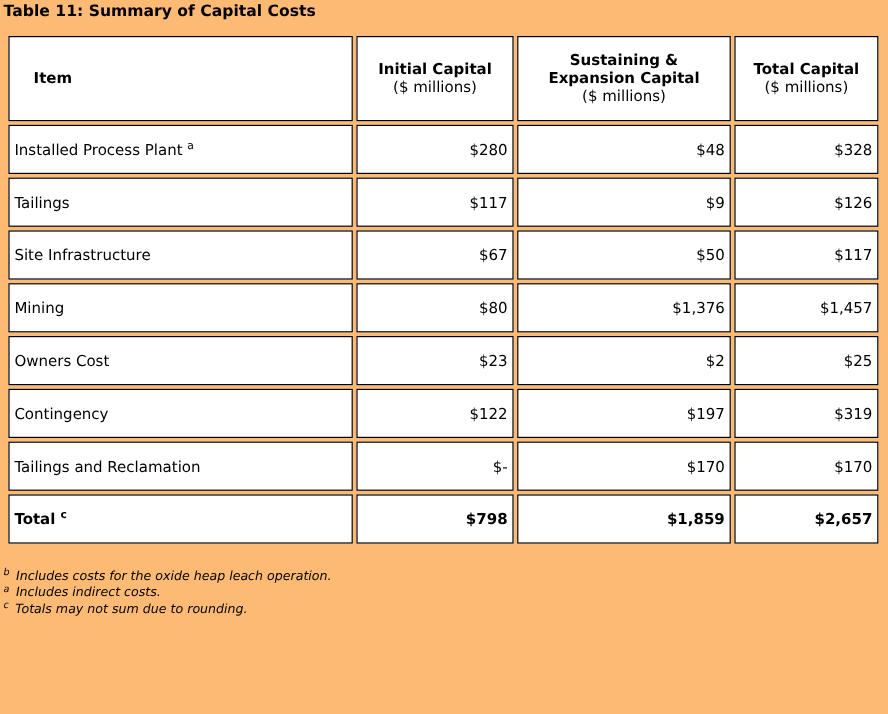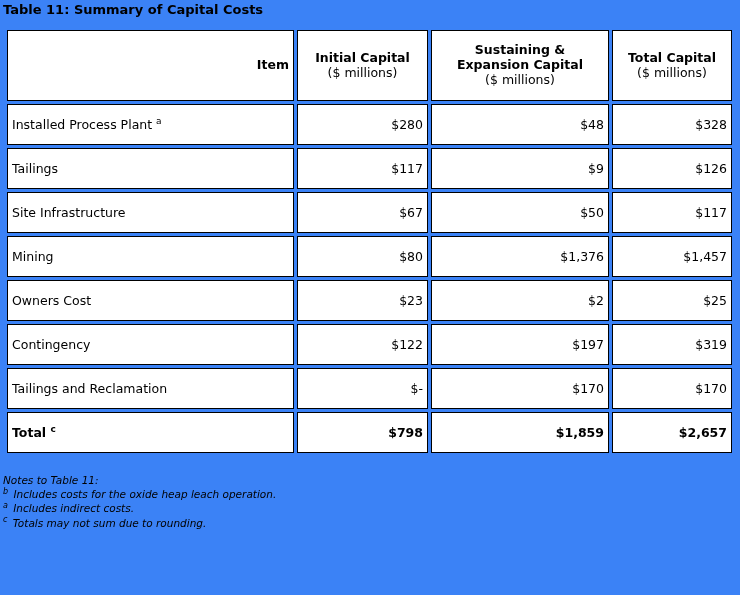--- a/index.html
+++ b/index.html
@@ -7,21 +7,21 @@
     padding: 0;
     background: #ffffff;
     color: #000000;
     font-family: "DejaVu Sans", "Liberation Sans", sans-serif;
   }
   .page {
     width: 740px;
     height: 595px;
     box-sizing: border-box;
     padding: 2px 0 0 3px;
-    background: #3b82f6;
+    background: #fdba74;
     overflow: hidden;
   }
   .title {
     font-size: 13px;
     font-weight: bold;
     margin: 0 0 10px 0;
     letter-spacing: 0px;
   }
   table.capital-table {
     border-collapse: separate;
@@ -39,22 +39,22 @@
     vertical-align: middle;
   }
   table.capital-table th {
     height: 71px;
     font-size: 12.5px;
     font-weight: bold;
     text-align: center;
     padding: 2px 4px;
   }
   table.capital-table th.item-th {
-    text-align: right;
-    padding-left: 0;
+    text-align: left;
+    padding-left: 20px;
   }
   .th-line { line-height: 1.18; }
   .th-sub {
     font-weight: normal;
     line-height: 1.18;
   }
   table.capital-table td {
     height: 41px;
     font-size: 12.5px;
     padding: 6px 4px;
@@ -165,21 +165,20 @@
         <tr class="total-row">
           <td class="item-cell">Total <sup class="item-sup">c</sup></td>
           <td class="num-cell">$798</td>
           <td class="num-cell">$1,859</td>
           <td class="num-cell">$2,657</td>
         </tr>
       </tbody>
   </table>
 
   <div class="notes">
-    <div class="note-line">Notes to Table 11:</div>
     <div id="notes-list">
         <div class="note-line"><sup>b</sup> Includes costs for the oxide heap leach operation.</div>
         <div class="note-line"><sup>a</sup> Includes indirect costs.</div>
         <div class="note-line"><sup>c</sup> Totals may not sum due to rounding.</div>
       </div>
   </div>
 
 </div>
 
 </body></html>

